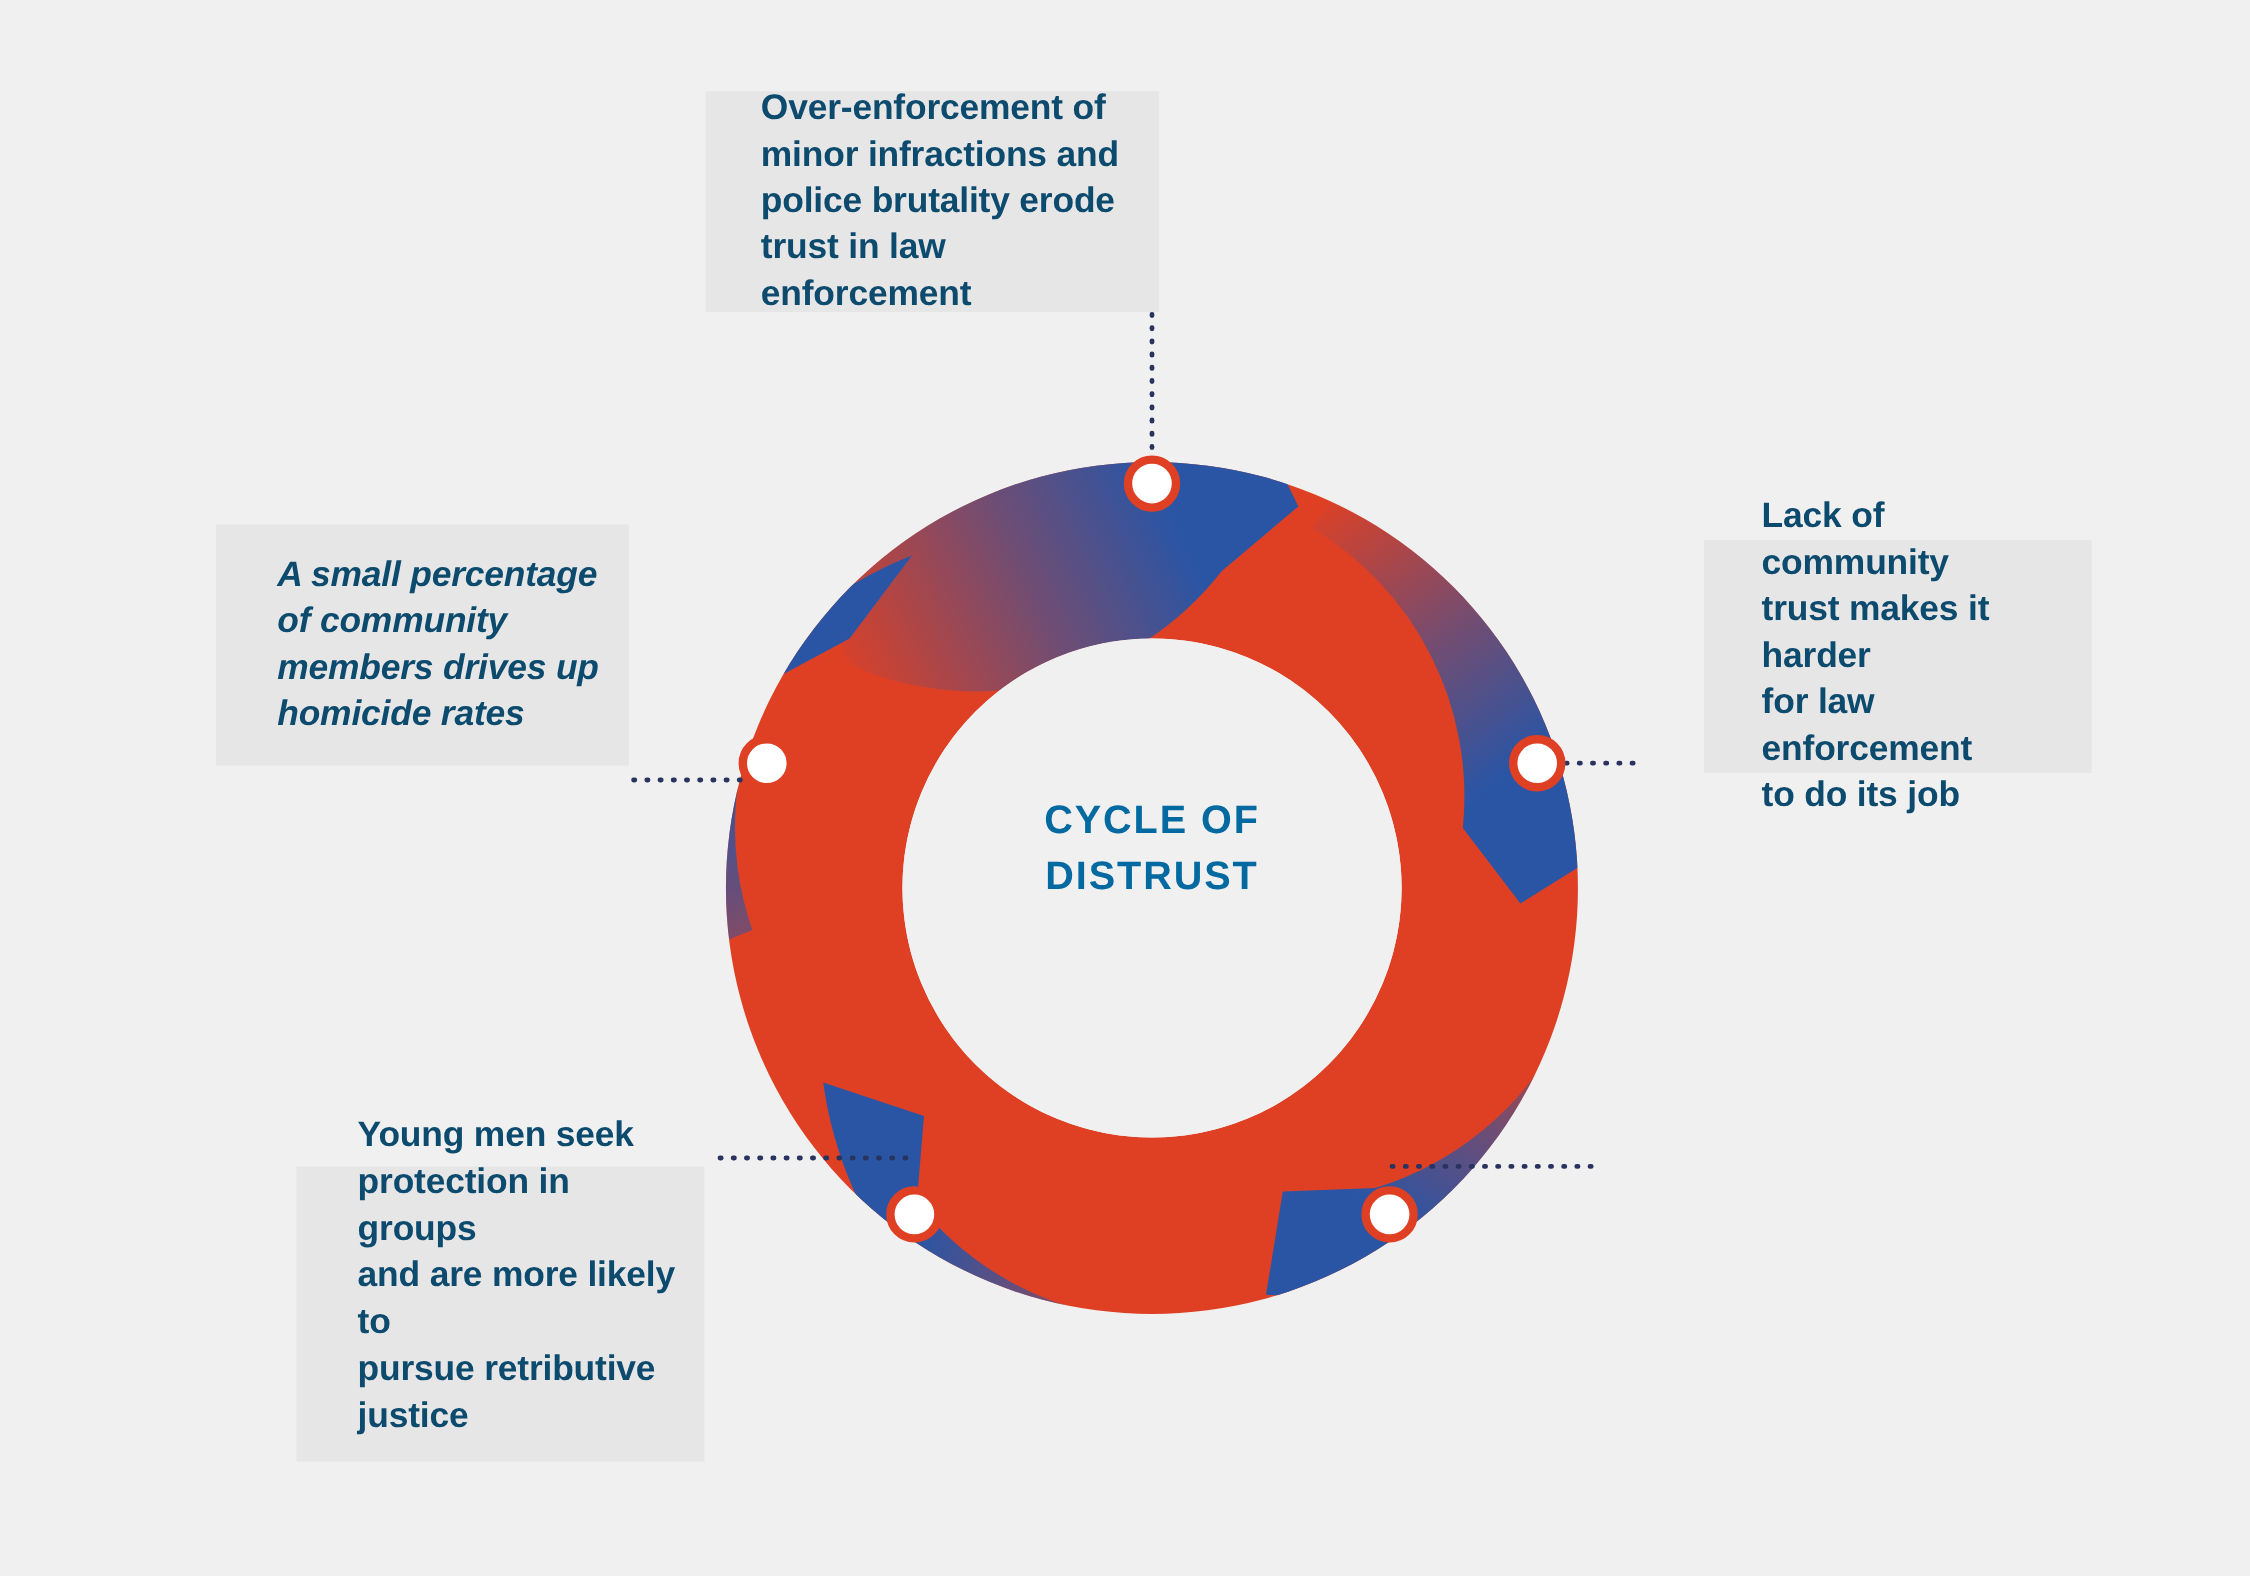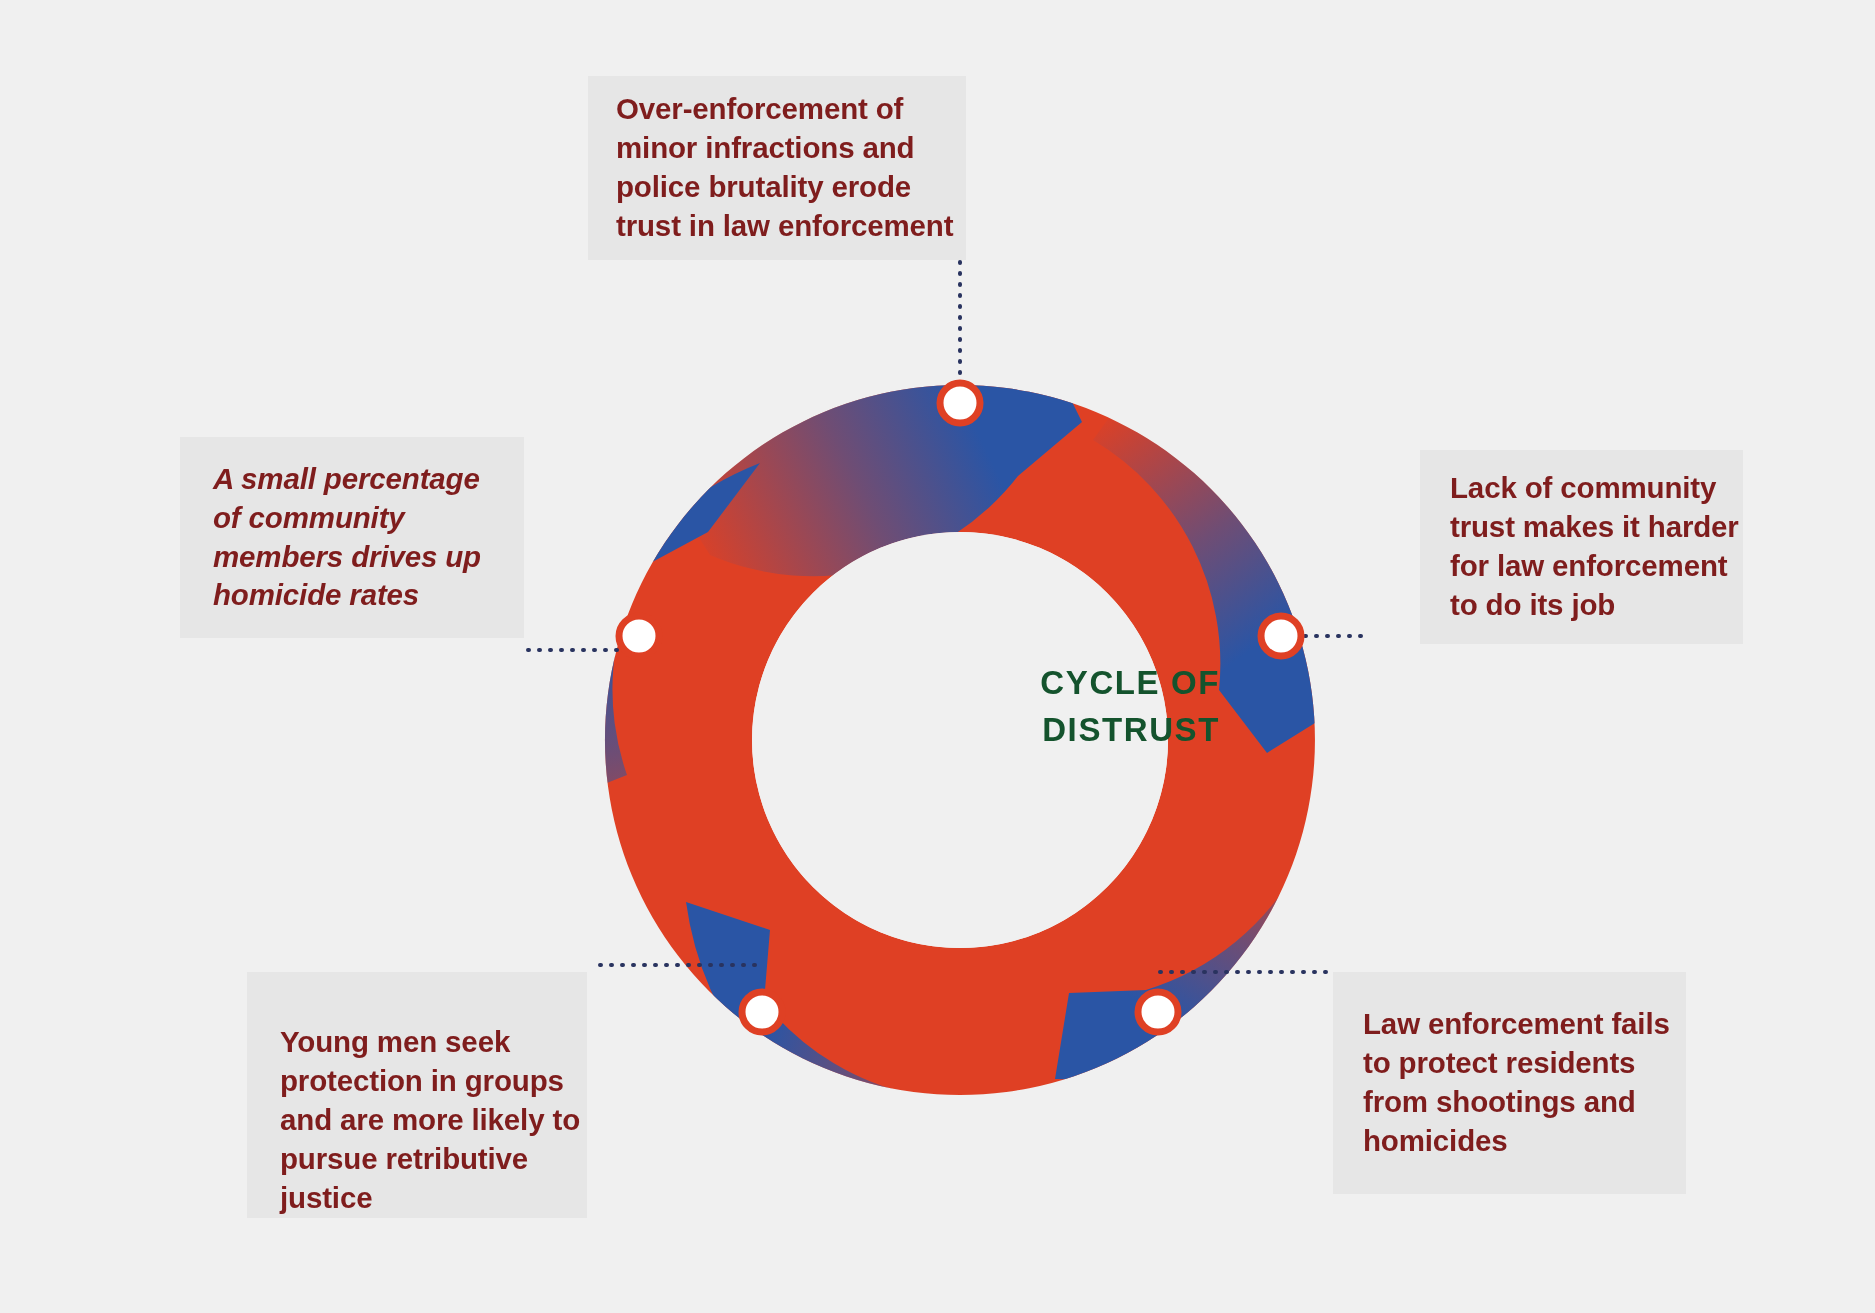--- a/index.html
+++ b/index.html
@@ -25,42 +25,42 @@
     height: 1313px;
   }
   .callout {
     position: absolute;
     background: #e6e6e6;
     box-sizing: border-box;
     display: flex;
     align-items: center;
   }
   .callout p {
-    margin: 0;
-    color: #7f1d1d;
+    margin: 18px;
+    color: #0c4a6e;
     font-size: 29.5px;
     line-height: 1.32;
     font-weight: 600;
     letter-spacing: -0.15px;
     white-space: pre-line;
   }
   
   #cal-top      { left: 588px;  top: 76px;  width: 378px; height: 184px; padding: 0 0 0 28px; }
   #cal-right    { left: 1420px; top: 450px; width: 323px; height: 194px; padding: 0 0 0 30px; }
   #cal-btmright { left: 1333px; top: 972px; width: 353px; height: 222px; padding: 0 0 0 30px; }
   #cal-btmleft  { left: 247px;  top: 972px; width: 340px; height: 246px; padding: 0 0 0 33px; align-items: flex-end; }
   #cal-left     { left: 180px;  top: 437px; width: 344px; height: 201px; padding: 0 0 0 33px; font-style: italic; }
 
   .center-title {
     position: absolute;
     left: 700px;
     top: 660px;
     width: 520px;
-    text-align: right;
-    color: #14532d;
+    text-align: center;
+    color: #0369a1;
     font-size: 33px;
     font-weight: 800;
     letter-spacing: 1.6px;
     line-height: 1.42;
     pointer-events: none;
   }
 </style>
 </head>
 <body>
 
@@ -175,26 +175,20 @@
 trust in law enforcement</p>
   </div>
 
   <div class="callout" id="cal-right">
     <p>Lack of community
 trust makes it harder
 for law enforcement
 to do its job</p>
   </div>
 
-  <div class="callout" id="cal-btmright">
-    <p>Law enforcement fails
-to protect residents
-from shootings and
-homicides</p>
-  </div>
 
   <div class="callout" id="cal-btmleft">
     <p>Young men seek
 protection in groups
 and are more likely to
 pursue retributive
 justice</p>
   </div>
 
   <div class="callout" id="cal-left">

